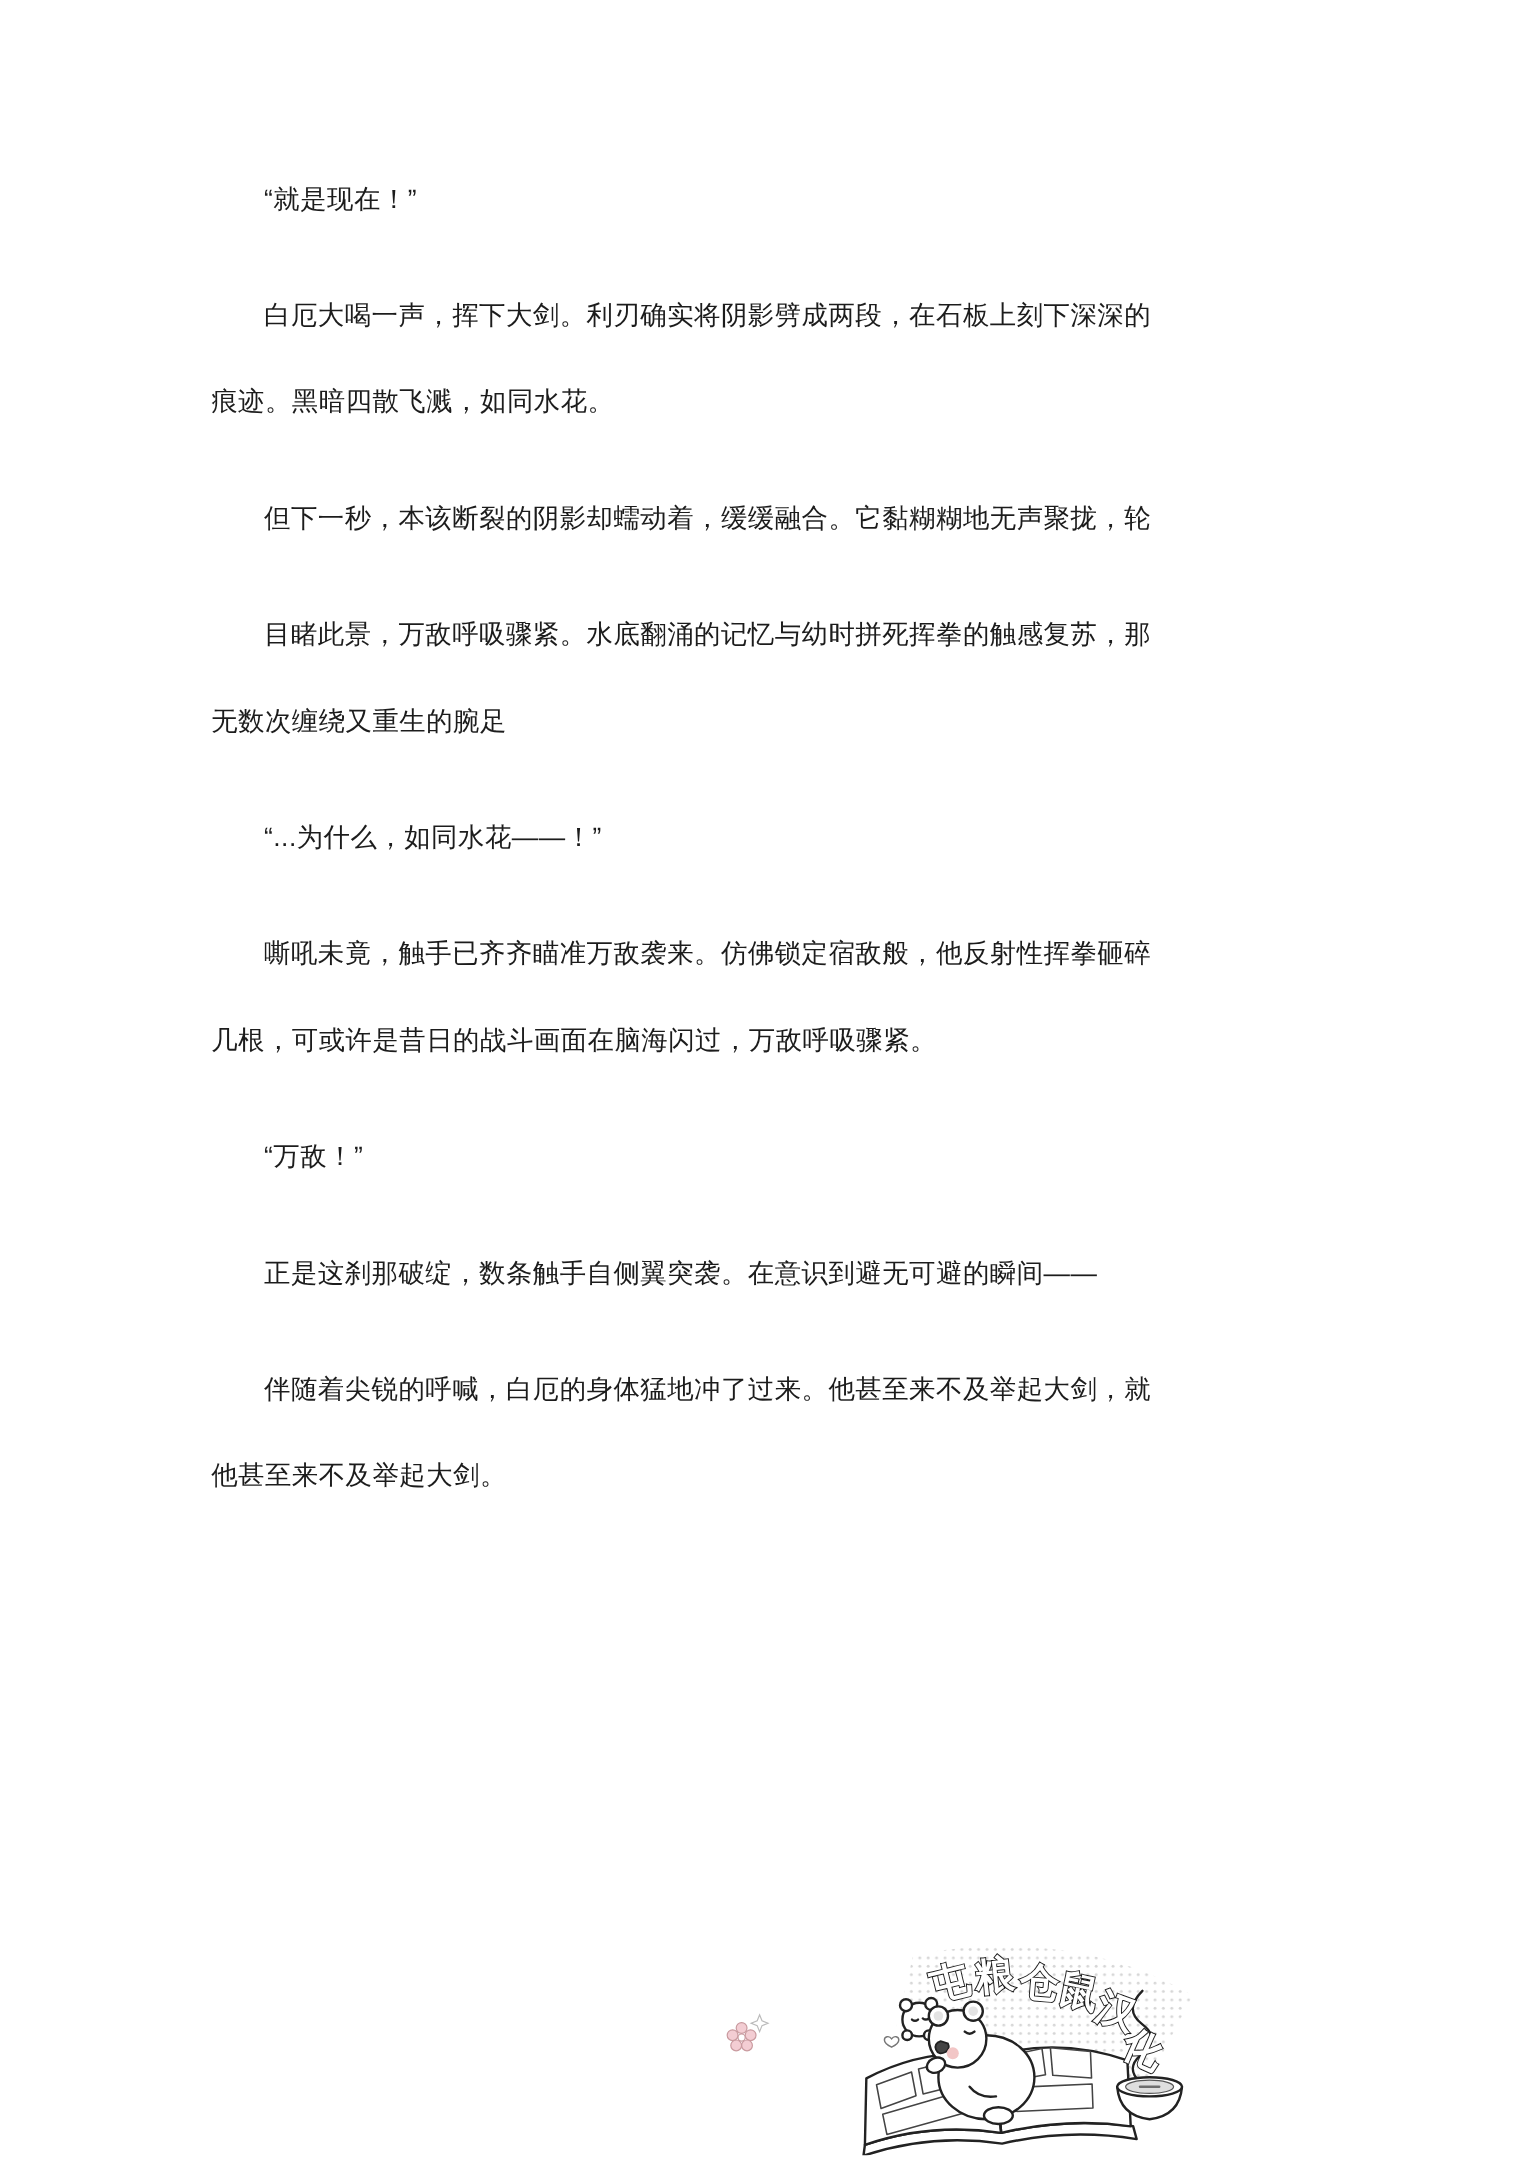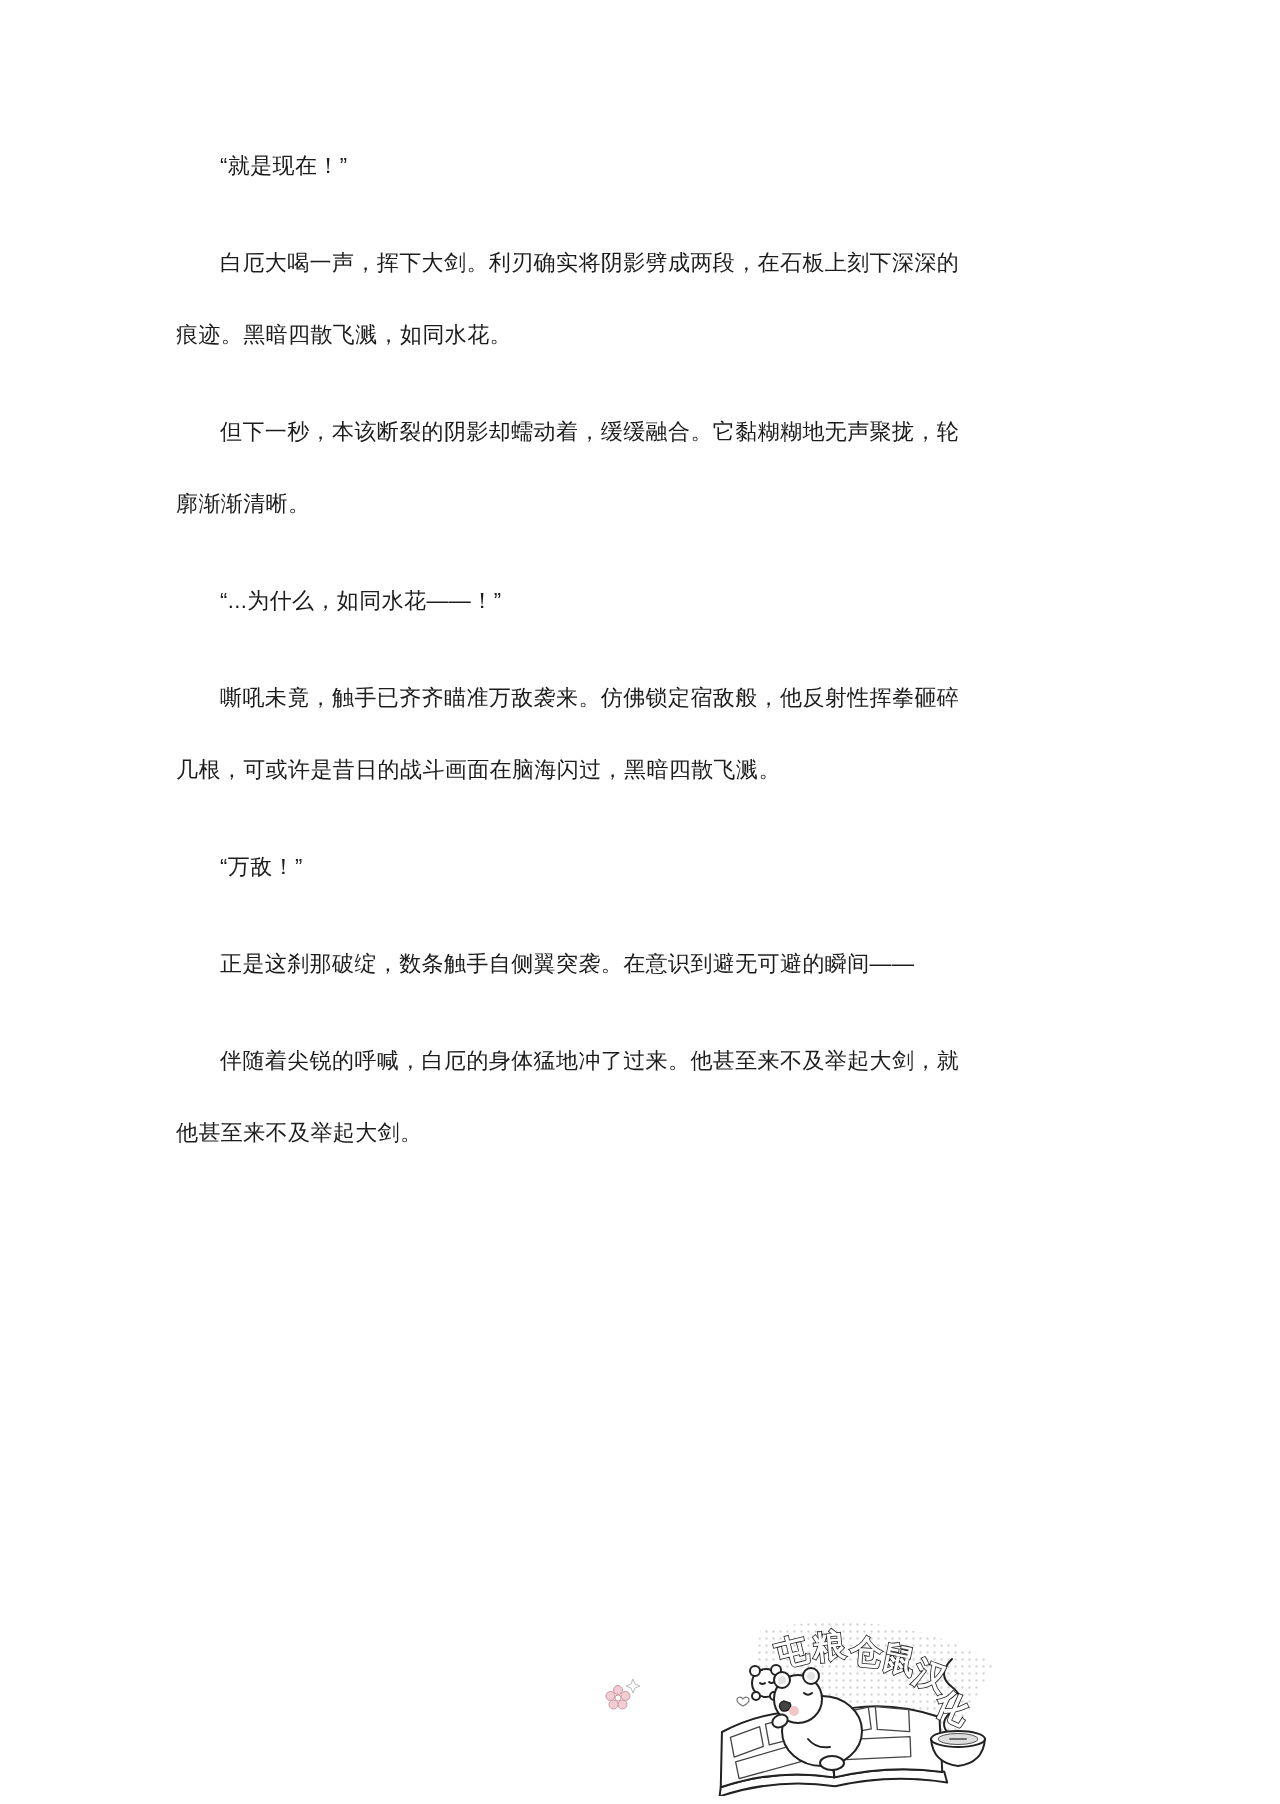--- a/index.html
+++ b/index.html
@@ -50,31 +50,34 @@
       <div class="line indent">“就是现在！”</div>
     </div>
 
     <div class="paragraph">
       <div class="line indent">白厄大喝一声，挥下大剑。利刃确实将阴影劈成两段，在石板上刻下深深的</div>
       <div class="line">痕迹。黑暗四散飞溅，如同水花。</div>
     </div>
 
     <div class="paragraph">
       <div class="line indent">但下一秒，本该断裂的阴影却蠕动着，缓缓融合。它黏糊糊地无声聚拢，轮</div>
-      <div class="line">廓渐渐清晰。</div>
     </div>
 
+    <div class="paragraph">
+      <div class="line indent">目睹此景，万敌呼吸骤紧。水底翻涌的记忆与幼时拼死挥拳的触感复苏，那</div>
+      <div class="line">无数次缠绕又重生的腕足</div>
+    </div>
 
     <div class="paragraph">
       <div class="line indent">“...为什么，如同水花——！”</div>
     </div>
 
     <div class="paragraph">
       <div class="line indent">嘶吼未竟，触手已齐齐瞄准万敌袭来。仿佛锁定宿敌般，他反射性挥拳砸碎</div>
-      <div class="line">几根，可或许是昔日的战斗画面在脑海闪过，黑暗四散飞溅。</div>
+      <div class="line">几根，可或许是昔日的战斗画面在脑海闪过，万敌呼吸骤紧。</div>
     </div>
 
     <div class="paragraph">
       <div class="line indent">“万敌！”</div>
     </div>
 
     <div class="paragraph">
       <div class="line indent">正是这刹那破绽，数条触手自侧翼突袭。在意识到避无可避的瞬间——</div>
     </div>
 

